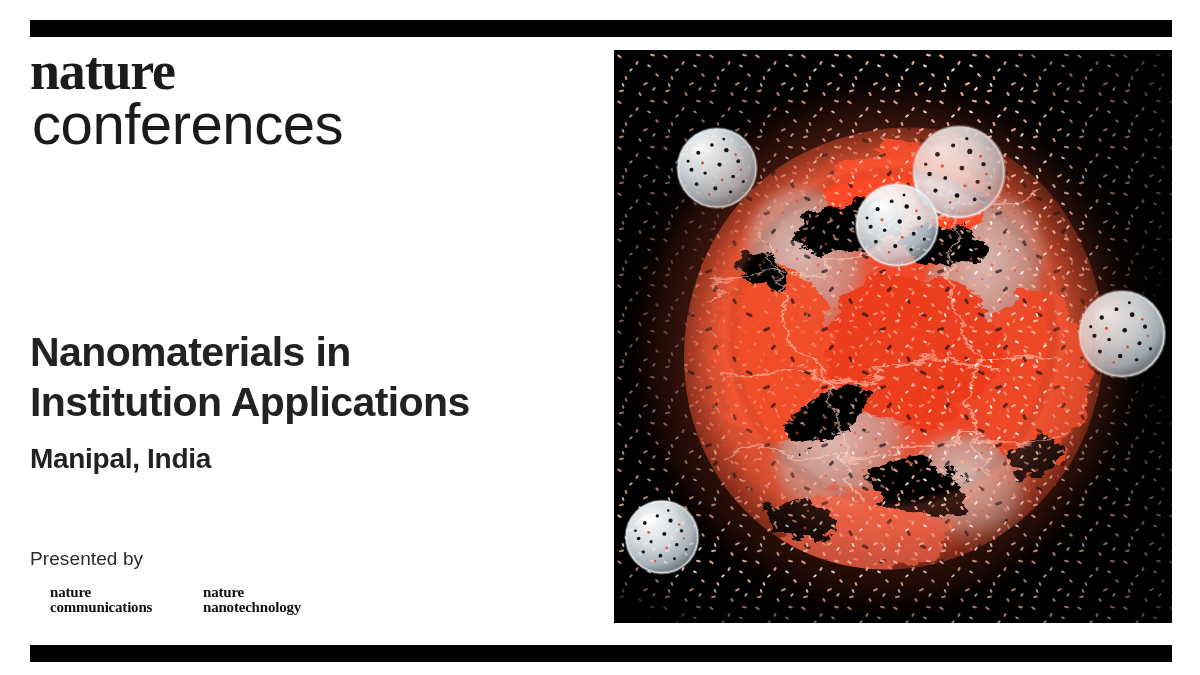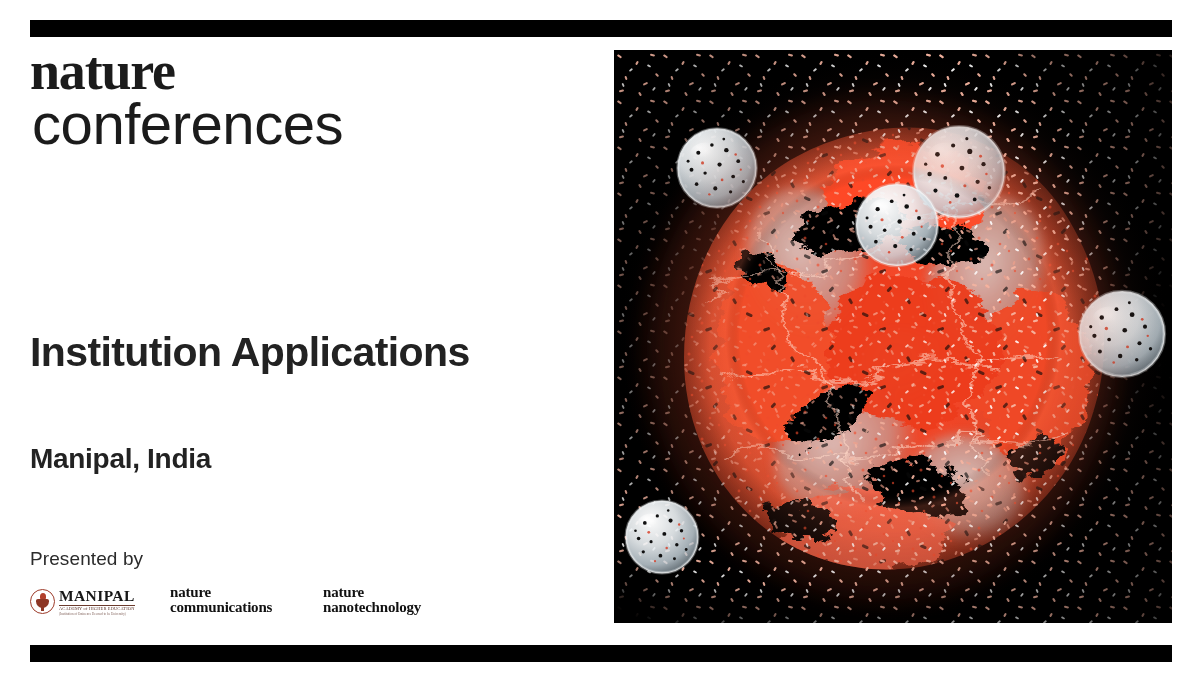--- a/index.html
+++ b/index.html
@@ -231,43 +231,32 @@
   <div class="rule rule-top"></div>
 
   <div class="left-col">
 
     <div class="brand">
       <span class="brand-nature">nature</span>
       <span class="brand-conferences">conferences</span>
     </div>
 
     <h1 class="event-title">
+      <span class="line">Nanomaterials in</span>
       <span class="line">Institution Applications</span>
     </h1>
 
     <div class="event-meta">
       <span class="line">Manipal, India</span>
     </div>
 
     <div class="presented-label">Presented by</div>
 
     <div class="logo-row">
 
-      <div class="manipal-logo">
-        <div class="manipal-emblem">
-          <span class="flame"></span>
-          <span class="bowl"></span>
-          <span class="stem"></span>
-        </div>
-        <div class="manipal-text">
-          <span class="manipal-word">MANIPAL</span>
-          <span class="manipal-sub">ACADEMY of HIGHER EDUCATION</span>
-          <span class="manipal-tag">(Institution of Eminence Deemed to be University)</span>
-        </div>
-      </div>
 
       <div class="journal-logo jl-communications">
         <span class="j-top">nature</span>
         <span class="j-bottom">communications</span>
       </div>
 
       <div class="journal-logo jl-nanotechnology">
         <span class="j-top">nature</span>
         <span class="j-bottom">nanotechnology</span>
       </div>

